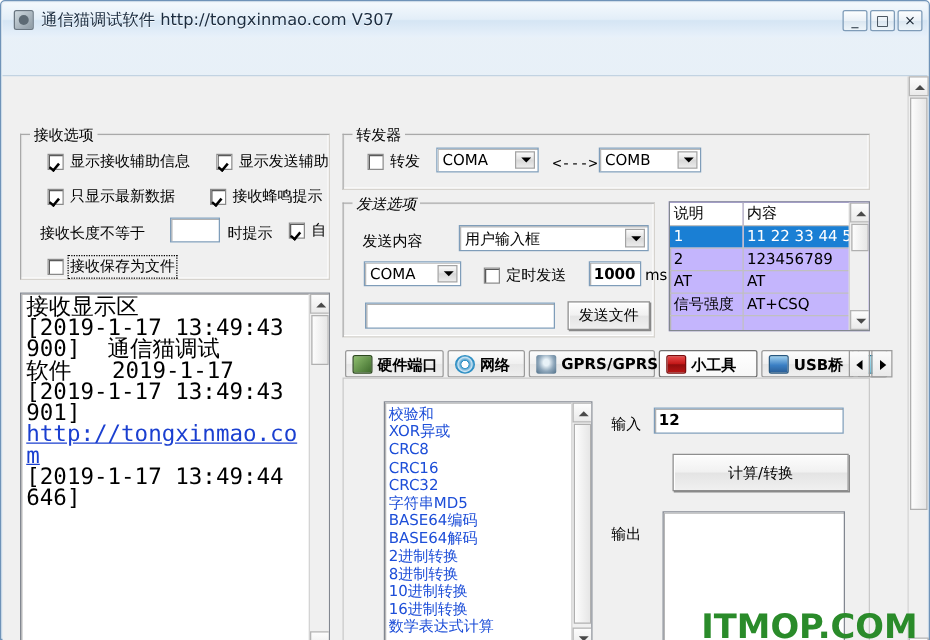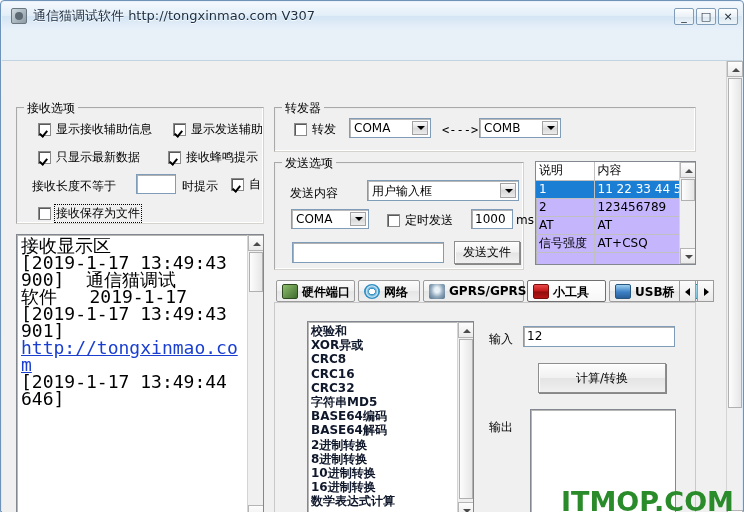--- a/index.html
+++ b/index.html
@@ -108,20 +108,21 @@
 
   .tbox {
     position: absolute; background:#fff;
     border: 1px solid #7f9db9;
     box-shadow: inset 1px 1px 0 #b0b0b0;
     font-size: 12px; color:#000;
     padding: 1px 3px;
     line-height: 16px;
     overflow: hidden;
     white-space: nowrap;
+    font-weight: bold;
   }
   .combo {
     position: absolute; background:#fff;
     border: 1px solid #7f9db9;
     box-shadow: inset 1px 1px 0 #b8b8b8;
     font-size: 12px; color:#000;
   }
   .combo .val {
     position: absolute; left: 4px; top: 2px;
     white-space: nowrap;
@@ -275,22 +276,22 @@
     position:absolute;
     background:#f0f0f0;
     border:1px solid #c9c9c9;
   }
   #lstbox {
     position:absolute; background:#fff;
     border:1px solid #828790; box-shadow: inset 1px 1px 0 #b6b6b6;
     overflow:hidden;
   }
   #lstbox .li {
-    font-size: 12px; line-height: 14.2px; color:#0f172a;
-    padding-left: 3px; white-space: nowrap; font-weight: bold;
+    font-size: 12px; line-height: 14.2px; color:#1d4ed8;
+    padding-left: 3px; white-space: nowrap;
   }
   #outbox {
     position:absolute; background:#fff;
     border:1px solid #828790; box-shadow: inset 1px 1px 0 #b6b6b6;
   }
 
   #watermark {
     position:absolute; right: 8px; bottom: 24px;
     font-family: "DejaVu Sans", sans-serif;
     font-size: 27px; font-weight: bold;
@@ -387,21 +388,21 @@
       <div class="combo" style="left:347px; top:57px; width:82px; height:20px;">
         <div class="val">COMA</div>
         <div class="arrow"></div>
       </div>
       <div class="lbl" style="left:440px; top:62px; font-family:'DejaVu Sans Mono',monospace;">&lt;---&gt;</div>
       <div class="combo" style="left:477px; top:57px; width:82px; height:20px;">
         <div class="val">COMB</div>
         <div class="arrow"></div>
       </div>
 
-      <div class="group" style="left:272px; top:101px; width:250px; height:108px;">
+      <div class="group" style="left:272px; top:101px; width:250px; height:108px;font-style:italic;">
         <div class="legend">发送选项</div>
       </div>
       <div class="lbl" style="left:288px; top:124px;">发送内容</div>
       <div class="combo" style="left:365px; top:119px; width:152px; height:21px;">
         <div class="val">用户输入框</div>
         <div class="arrow"></div>
       </div>
 
       <div class="combo" style="left:289px; top:148px; width:78px; height:20px;">
         <div class="val">COMA</div>
@@ -513,21 +514,21 @@
         <div class="vsb" style="right:0; top:0; bottom:0;">
           <div class="up"></div>
           <div class="thumb" style="top:17px; height:160px;"></div>
           <div class="dn"></div>
         </div>
       </div>
 
       <div class="lbl" style="left:487px; top:270px;">输入</div>
       <div class="tbox" style="left:521px; top:265px; width:152px; height:21px;">12</div>
 
-      <div class="btn" style="left:536px; top:302px; width:128px; height:30px; line-height:28px;">计算/转换</div>
+      <div class="btn" style="left:536px; top:302px; width:141px; height:30px; line-height:28px;">计算/转换</div>
 
       <div class="lbl" style="left:487px; top:358px;">输出</div>
       <div id="outbox" style="left:528px; top:348px; width:146px; height:110px;"></div>
 
     </div>
 
     <div class="vsb" style="right:0; top:0; width:16px; height:465px;">
       <div class="up"></div>
       <div class="thumb" style="top:17px; height:330px;"></div>
       <div class="dn"></div>

